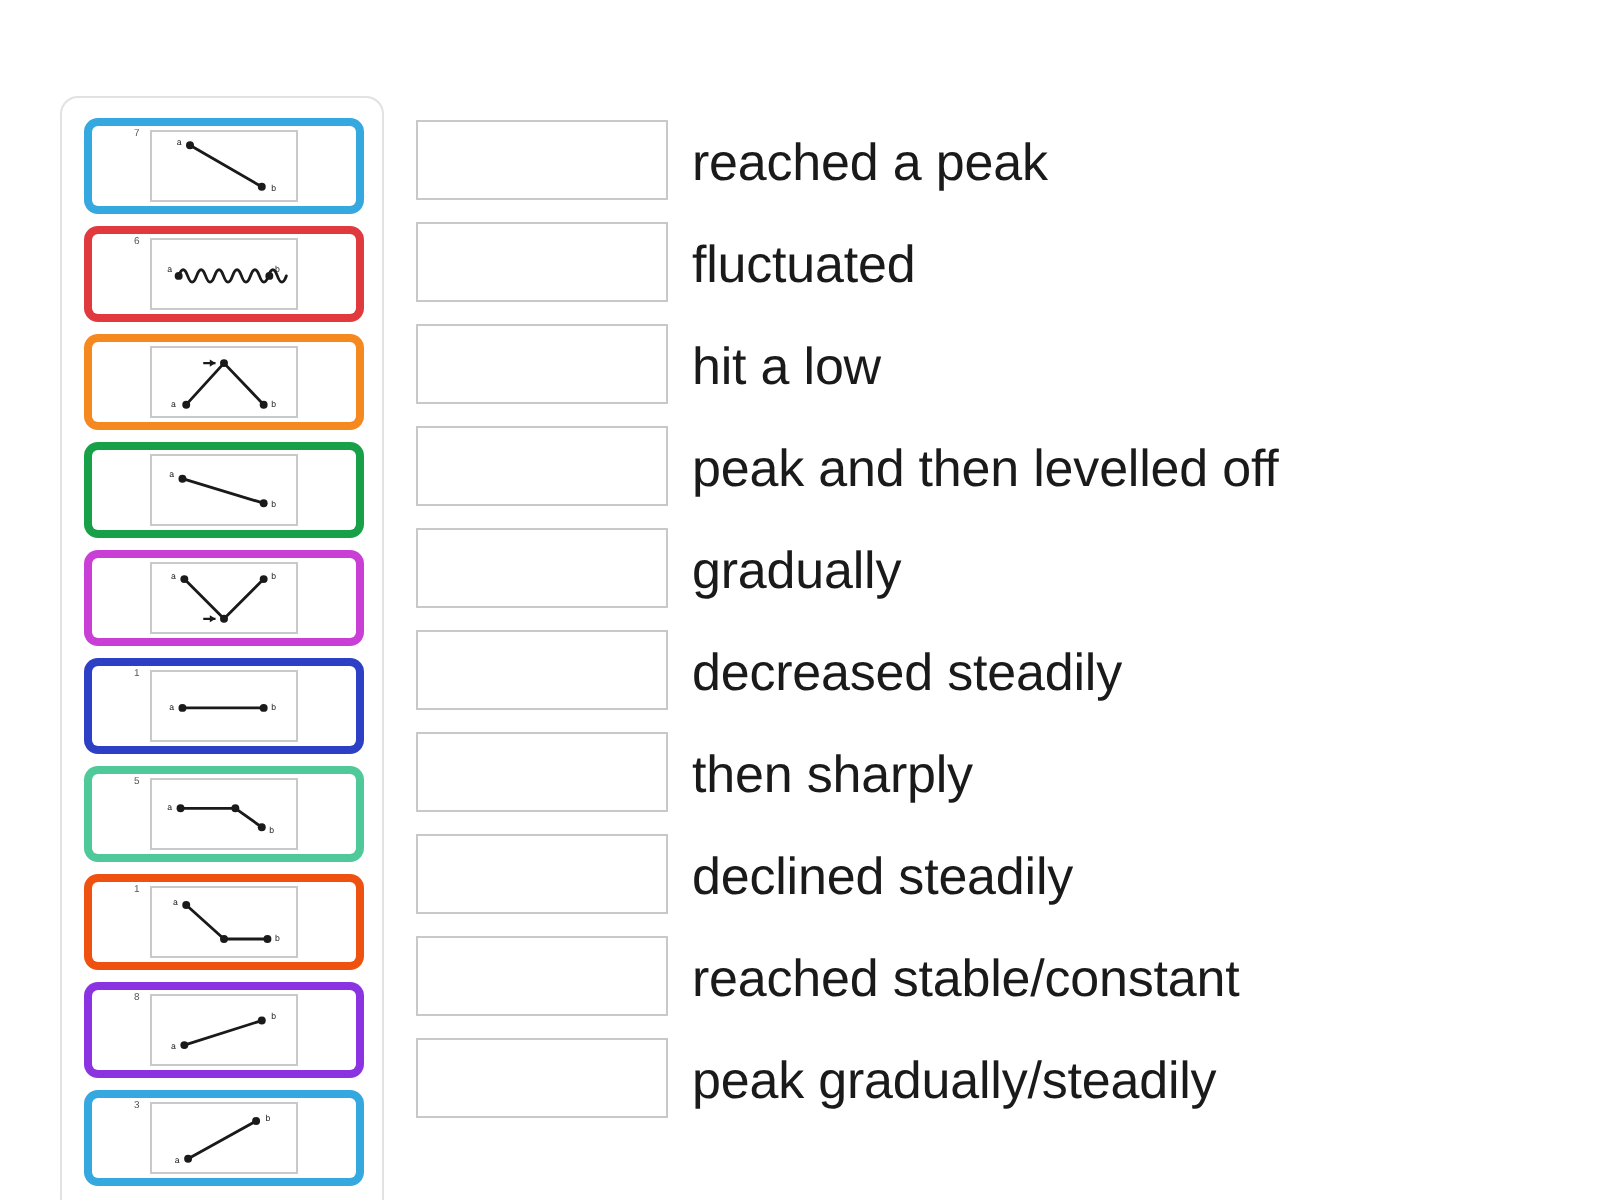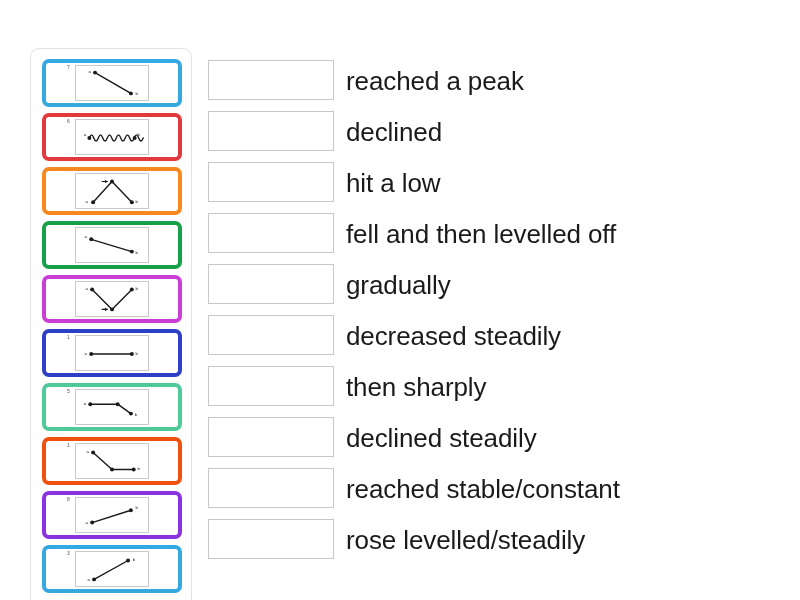--- a/index.html
+++ b/index.html
@@ -222,29 +222,29 @@
       </div>
     </div>
 
   <div id="answers">
       <div class="row" style="top: 26px;">
         <div class="dropzone"></div>
         <div class="answer-text">reached a peak</div>
       </div>
       <div class="row" style="top: 77px;">
         <div class="dropzone"></div>
-        <div class="answer-text">declined</div>
+        <div class="answer-text">fluctuated</div>
       </div>
       <div class="row" style="top: 128px;">
         <div class="dropzone"></div>
         <div class="answer-text">hit a low</div>
       </div>
       <div class="row" style="top: 179px;">
         <div class="dropzone"></div>
-        <div class="answer-text">fell and then levelled off</div>
+        <div class="answer-text">peak and then levelled off</div>
       </div>
       <div class="row" style="top: 230px;">
         <div class="dropzone"></div>
         <div class="answer-text">gradually</div>
       </div>
       <div class="row" style="top: 281px;">
         <div class="dropzone"></div>
         <div class="answer-text">decreased steadily</div>
       </div>
       <div class="row" style="top: 332px;">
@@ -254,17 +254,17 @@
       <div class="row" style="top: 383px;">
         <div class="dropzone"></div>
         <div class="answer-text">declined steadily</div>
       </div>
       <div class="row" style="top: 434px;">
         <div class="dropzone"></div>
         <div class="answer-text">reached stable/constant</div>
       </div>
       <div class="row" style="top: 485px;">
         <div class="dropzone"></div>
-        <div class="answer-text">rose levelled/steadily</div>
+        <div class="answer-text">peak gradually/steadily</div>
       </div>
     </div>
 
 </div>
 
 </body></html>

